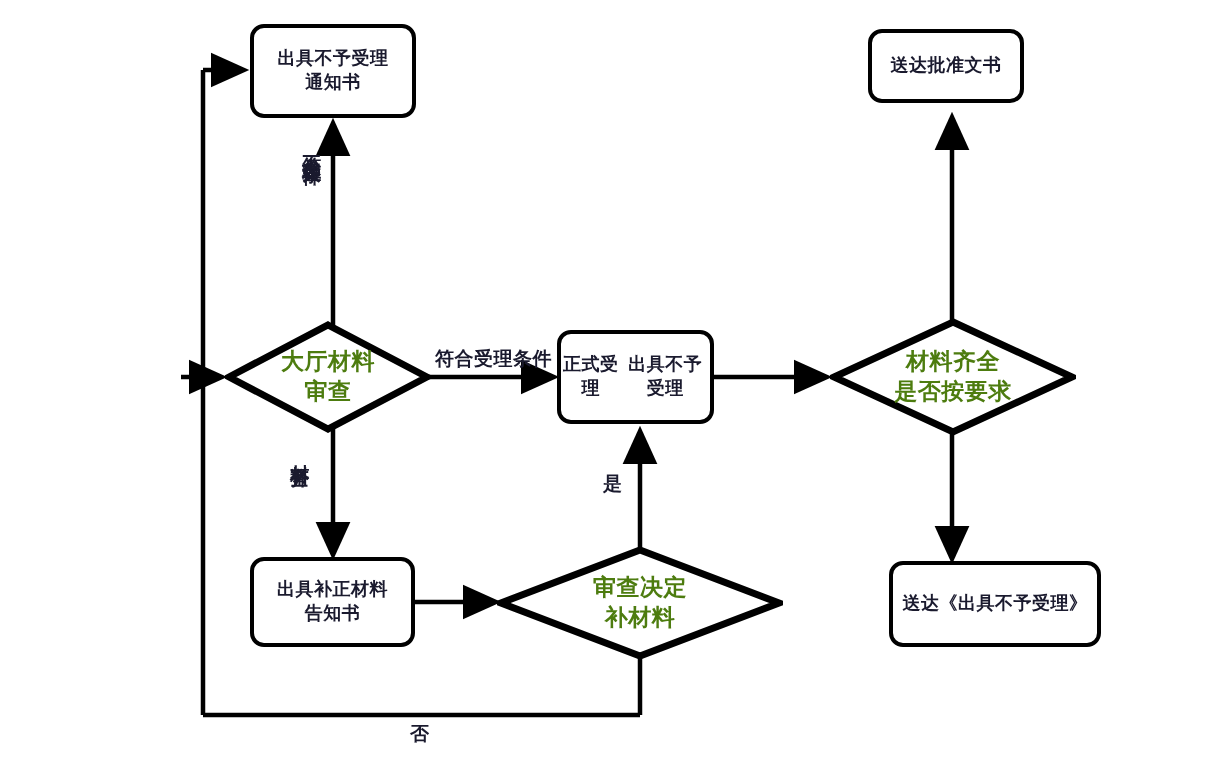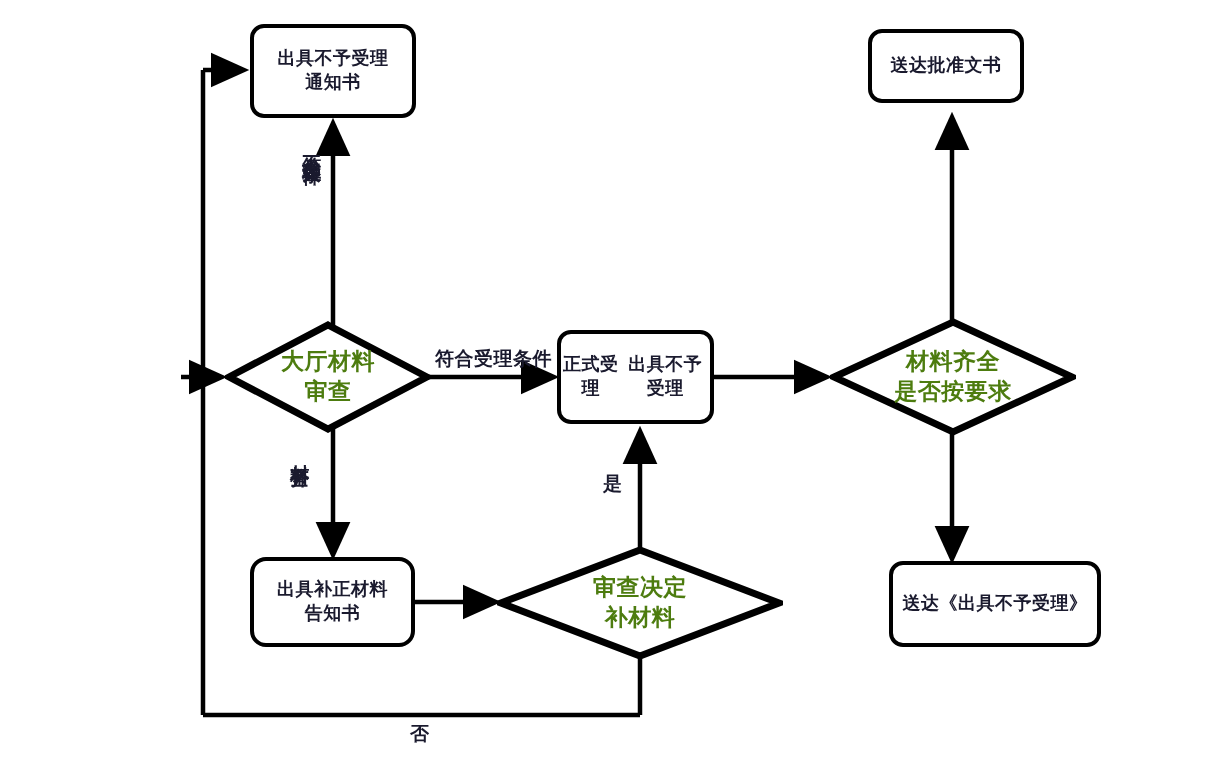--- a/index.html
+++ b/index.html
@@ -160,21 +160,21 @@
 
   <div class="node box" style="left:868px; top:29px; width:156px; height:74px;">
     <span class="txt">送达批准文书</span>
   </div>
 
   <div class="node box" style="left:849px; top:561px; width:212px; height:86px; flex-direction:row;margin-left:40px;">
     <span class="txt">送达</span>
     <span class="txt">《出具不予受理》</span>
   </div>
 
-  <div class="node box" style="left:250px; top:557px; width:165px; height:90px; flex-direction:column;border-radius:16px;">
+  <div class="node box" style="left:250px; top:557px; width:165px; height:90px; flex-direction:column;">
     <span class="txt">出具补正材料</span>
     <span class="txt">告知书</span>
   </div>
 
   <div class="diamond-wrap" style="left:497px; top:546px; width:286px; height:114px;">
     <svg class="dshape" width="286" height="114" viewBox="0 0 286 114">
       <polygon points="143,4 282,57 143,110 4,57" fill="#ffffff" stroke="#000000" stroke-width="7"></polygon>
     </svg>
     <div class="diamond-label">
       <span>审查决定</span>

